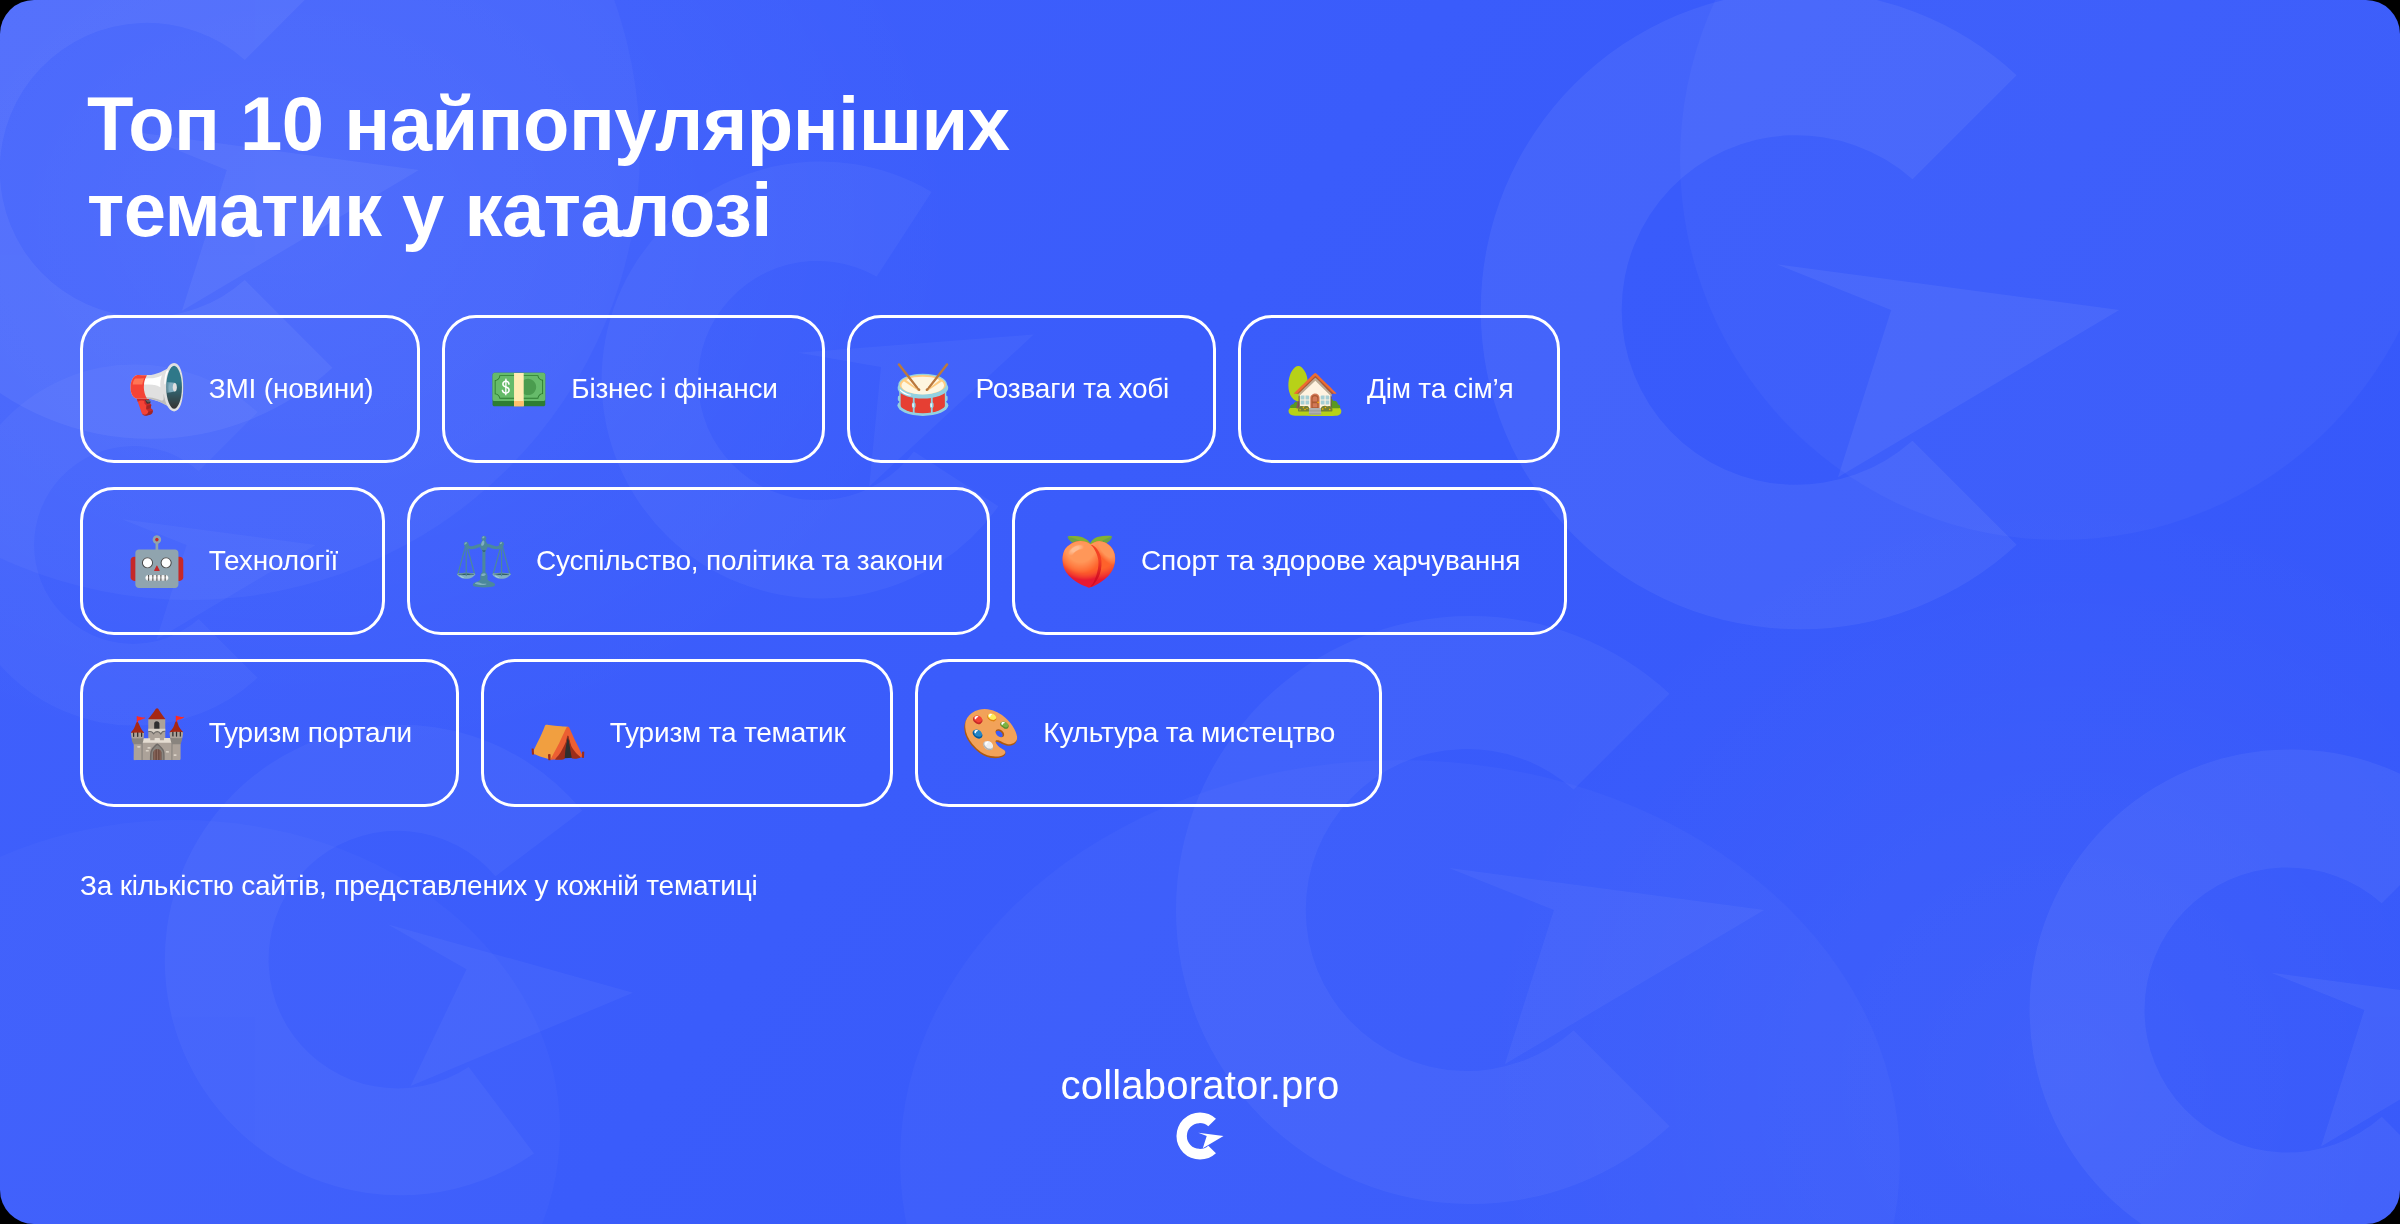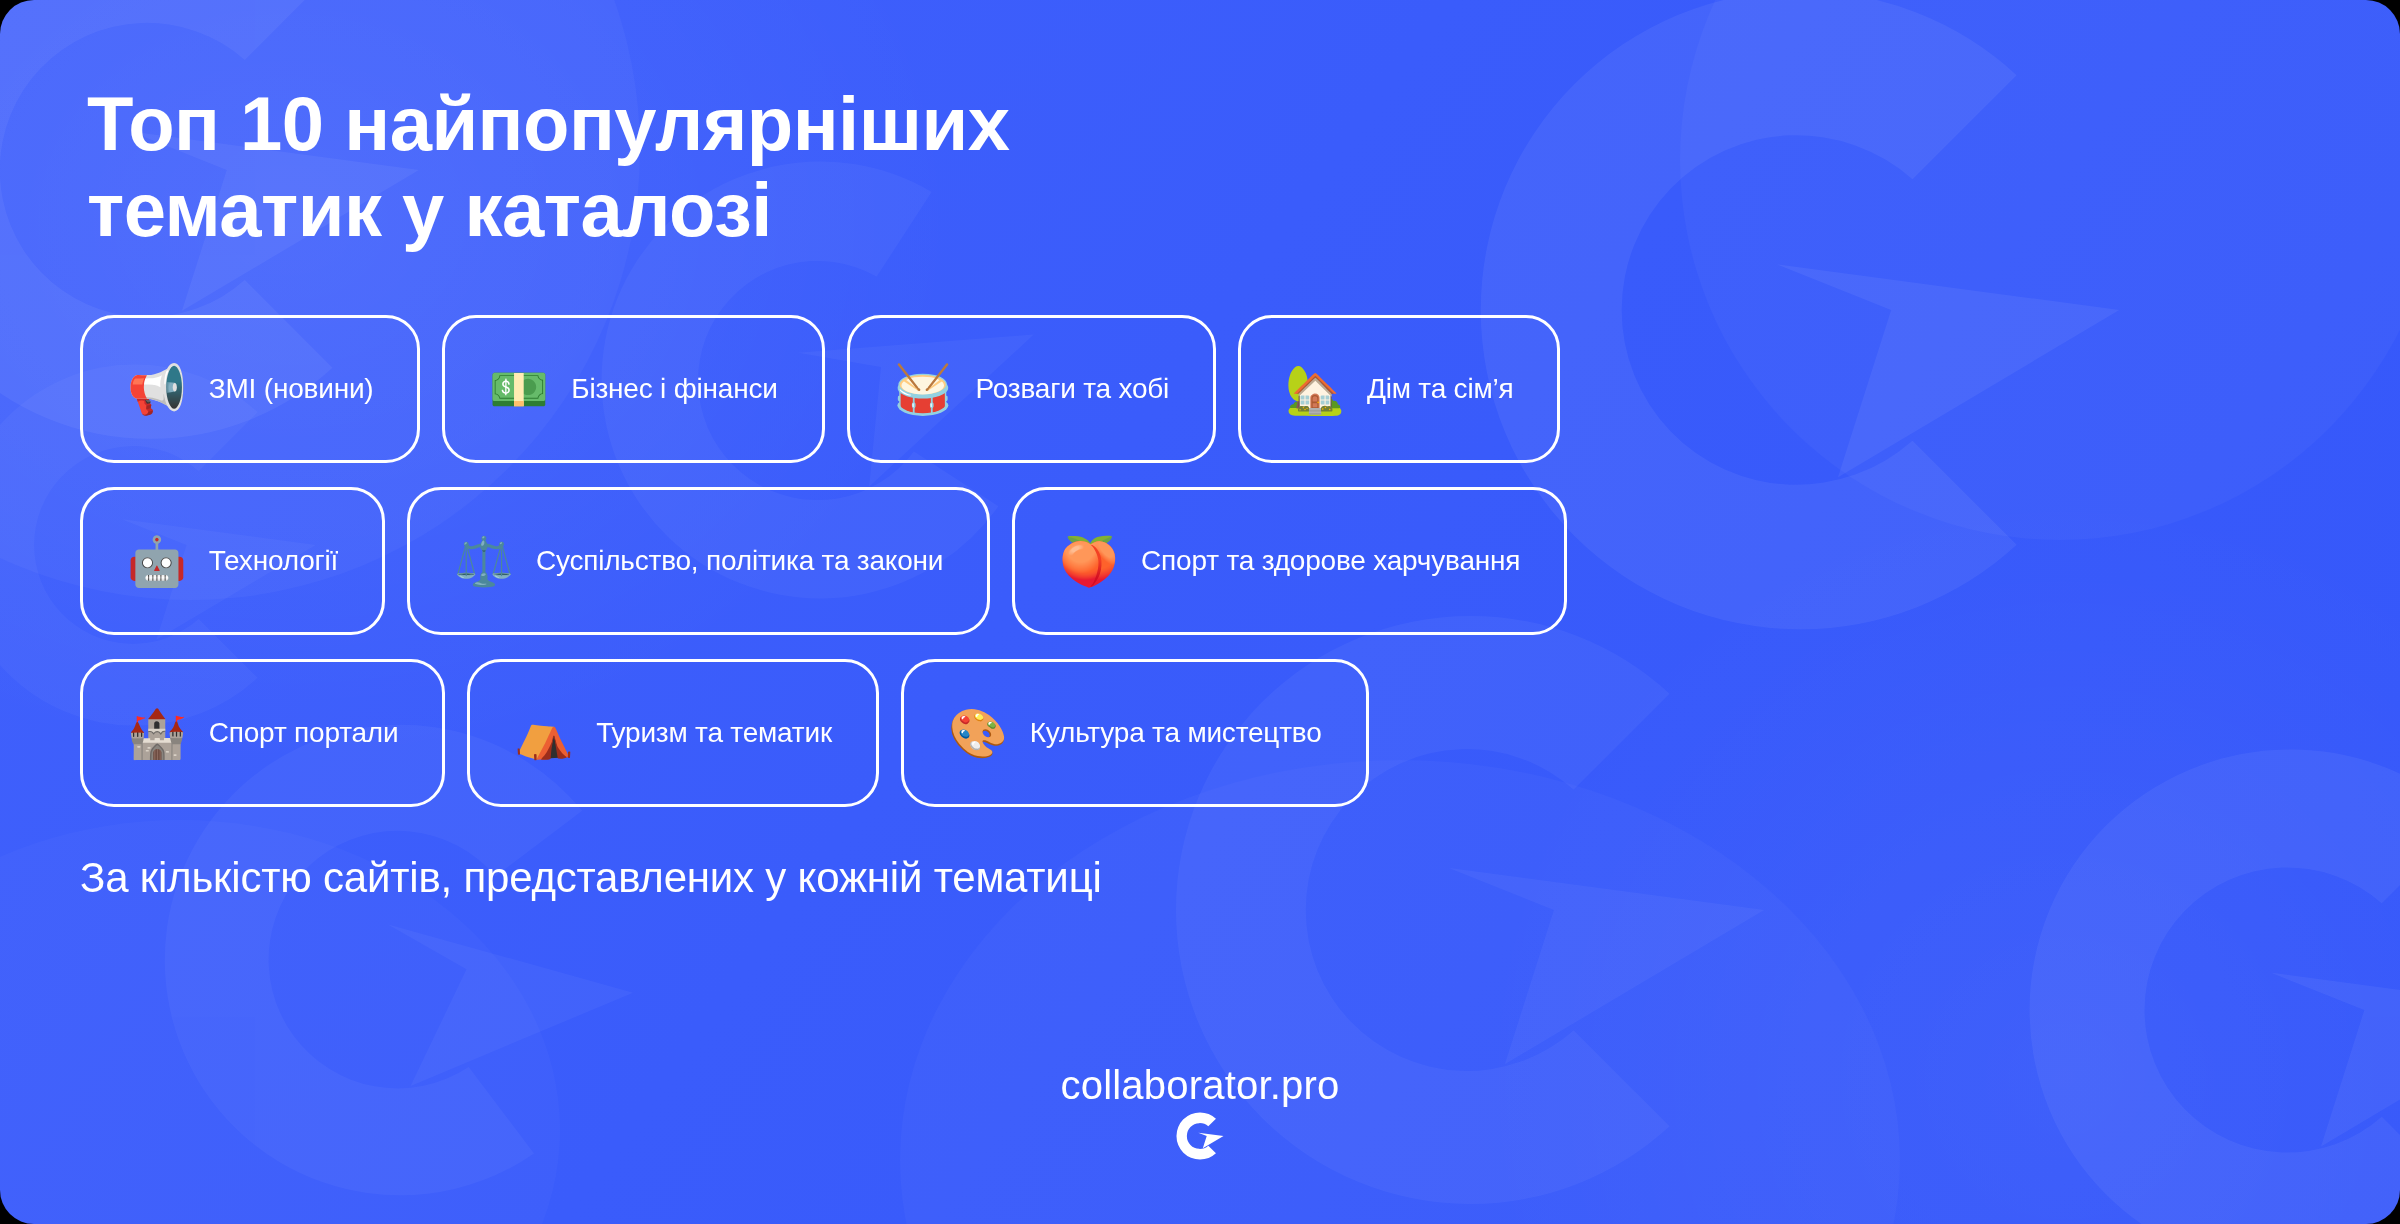--- a/index.html
+++ b/index.html
@@ -106,23 +106,23 @@
   }
   .chip-label {
     color: #FFFFFF;
     font-size: 28px;
     font-weight: 400;
     letter-spacing: -0.2px;
     line-height: 1;
   }
 
   .caption {
-    margin-top: 46px;
-    color: #FFFFFF;
-    font-size: 42px;
+    margin-top: 62px;
+    color: #FFFFFF;
+    font-size: 28px;
     font-weight: 500;
     letter-spacing: -0.2px;
     line-height: 1.2;
   }
 
   .footer {
     position: absolute;
     left: 80px;
     right: 80px;
     bottom: 60px;
@@ -232,21 +232,21 @@
         </div>
         <div class="chip">
           <span class="chip-emoji">🍑</span>
           <span class="chip-label">Спорт та здорове харчування</span>
         </div>
       </div>
 
       <div class="chip-row">
         <div class="chip">
           <span class="chip-emoji">🏰</span>
-          <span class="chip-label">Спорт портали</span>
+          <span class="chip-label">Туризм портали</span>
         </div>
         <div class="chip">
           <span class="chip-emoji">⛺</span>
           <span class="chip-label">Туризм та тематик</span>
         </div>
         <div class="chip">
           <span class="chip-emoji">🎨</span>
           <span class="chip-label">Культура та мистецтво</span>
         </div>
       </div>

